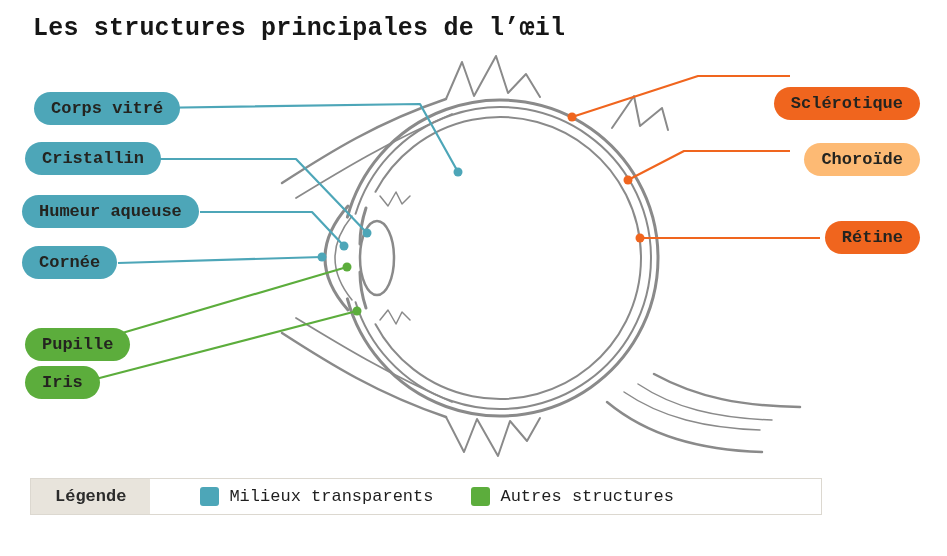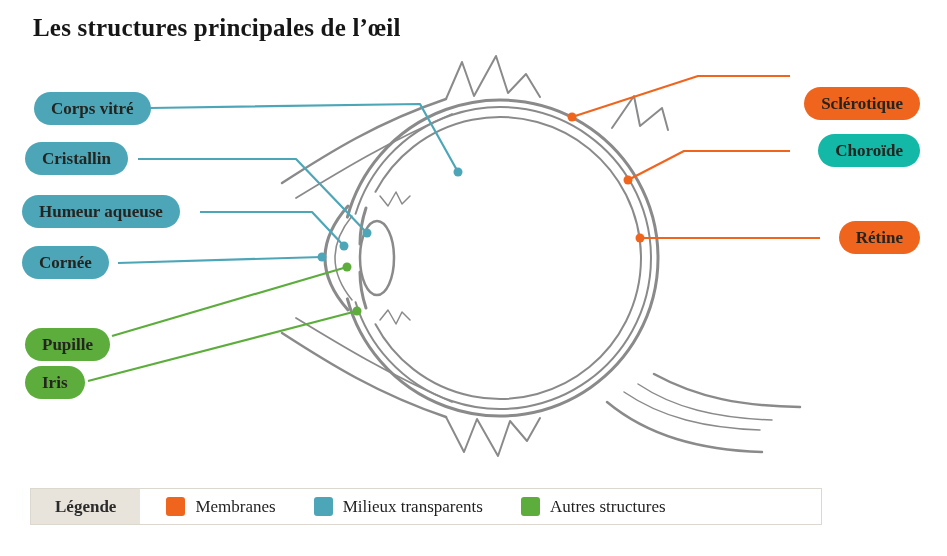--- a/index.html
+++ b/index.html
@@ -1,21 +1,21 @@
 <!DOCTYPE html>
 <html><head>
 <meta charset="utf-8">
 <style>
   html,body{margin:0;padding:0;background:#ffffff;}
   .stage{
     position:relative;
     width:947px;height:556px;
     background:#ffffff;
     overflow:hidden;
-    font-family:Liberation Serif, serif;
+    font-family:Liberation Mono, monospace;
   }
   .title{
     position:absolute;left:33px;top:14px;
     font-size:25px;font-weight:bold;color:#161616;
     letter-spacing:.2px;z-index:2;margin:0;
   }
   .diagram-svg{position:absolute;left:0;top:0;z-index:1;}
   .pill{
     position:absolute;display:flex;align-items:center;
     height:33px;padding:0 17px;border-radius:17px;
@@ -25,23 +25,23 @@
   .p-corps-vitre{left:34px;top:92px;}
   .p-cristallin{left:25px;top:142px;}
   .p-humeur{left:22px;top:195px;}
   .p-cornee{left:22px;top:246px;}
   .p-pupille{left:25px;top:321px;margin-top:7px;}
   .p-iris{left:25px;top:366px;}
   .p-sclerotique{right:27px;top:59px;margin-top:28px;}
   .p-choroide{right:27px;top:134px;}
   .p-retine{right:27px;top:221px;}
   .legend{
-    position:absolute;left:30px;top:488px;width:792px;height:37px;
+    position:absolute;left:30px;top:478px;width:792px;height:37px;
     display:flex;align-items:stretch;background:#ffffff;
-    border:1px solid #dcd8d0;box-sizing:border-box;z-index:3;
+    border:1px solid #dcd8d0;box-sizing:border-box;z-index:3;gap:24px;
   }
   .legend-title{
     background:#e8e4dc;display:flex;align-items:center;
     padding:0 24px;font-weight:bold;font-size:17px;color:#2b2b2b;
   }
   .legend-items{display:flex;align-items:center;gap:38px;padding-left:26px;}
   .legend-item{display:flex;align-items:center;gap:10px;font-size:17px;color:#1f1f1f;}
   .swatch{width:19px;height:19px;border-radius:3px;flex:0 0 auto;}
 </style>
 </head>
@@ -119,30 +119,26 @@
     </g>
   </svg>
 
   <div class="pill p-corps-vitre" style="background: rgb(77, 166, 184);">Corps vitré</div>
   <div class="pill p-cristallin" style="background: rgb(77, 166, 184);">Cristallin</div>
   <div class="pill p-humeur" style="background: rgb(77, 166, 184);">Humeur aqueuse</div>
   <div class="pill p-cornee" style="background: rgb(77, 166, 184);">Cornée</div>
   <div class="pill p-pupille" style="background: rgb(92, 173, 60);">Pupille</div>
   <div class="pill p-iris" style="background: rgb(92, 173, 60);">Iris</div>
   <div class="pill p-sclerotique" style="background: rgb(240, 101, 30);">Sclérotique</div>
-  <div class="pill p-choroide" style="background: #14b8a6;">Choroïde</div>
+  <div class="pill p-choroide" style="background: #fdba74; margin-top: 9px;">Choroïde</div>
   <div class="pill p-retine" style="background: rgb(240, 101, 30);">Rétine</div>
 
   <div class="legend">
     <div class="legend-title">Légende</div>
     <div class="legend-items">
-      <div class="legend-item">
-        <span class="swatch" style="background: rgb(240, 101, 30);"></span>
-        <span>Membranes</span>
-      </div>
       <div class="legend-item">
         <span class="swatch" style="background: rgb(77, 166, 184);"></span>
         <span>Milieux transparents</span>
       </div>
       <div class="legend-item">
         <span class="swatch" style="background: rgb(92, 173, 60);"></span>
         <span>Autres structures</span>
       </div>
     </div>
   </div>

